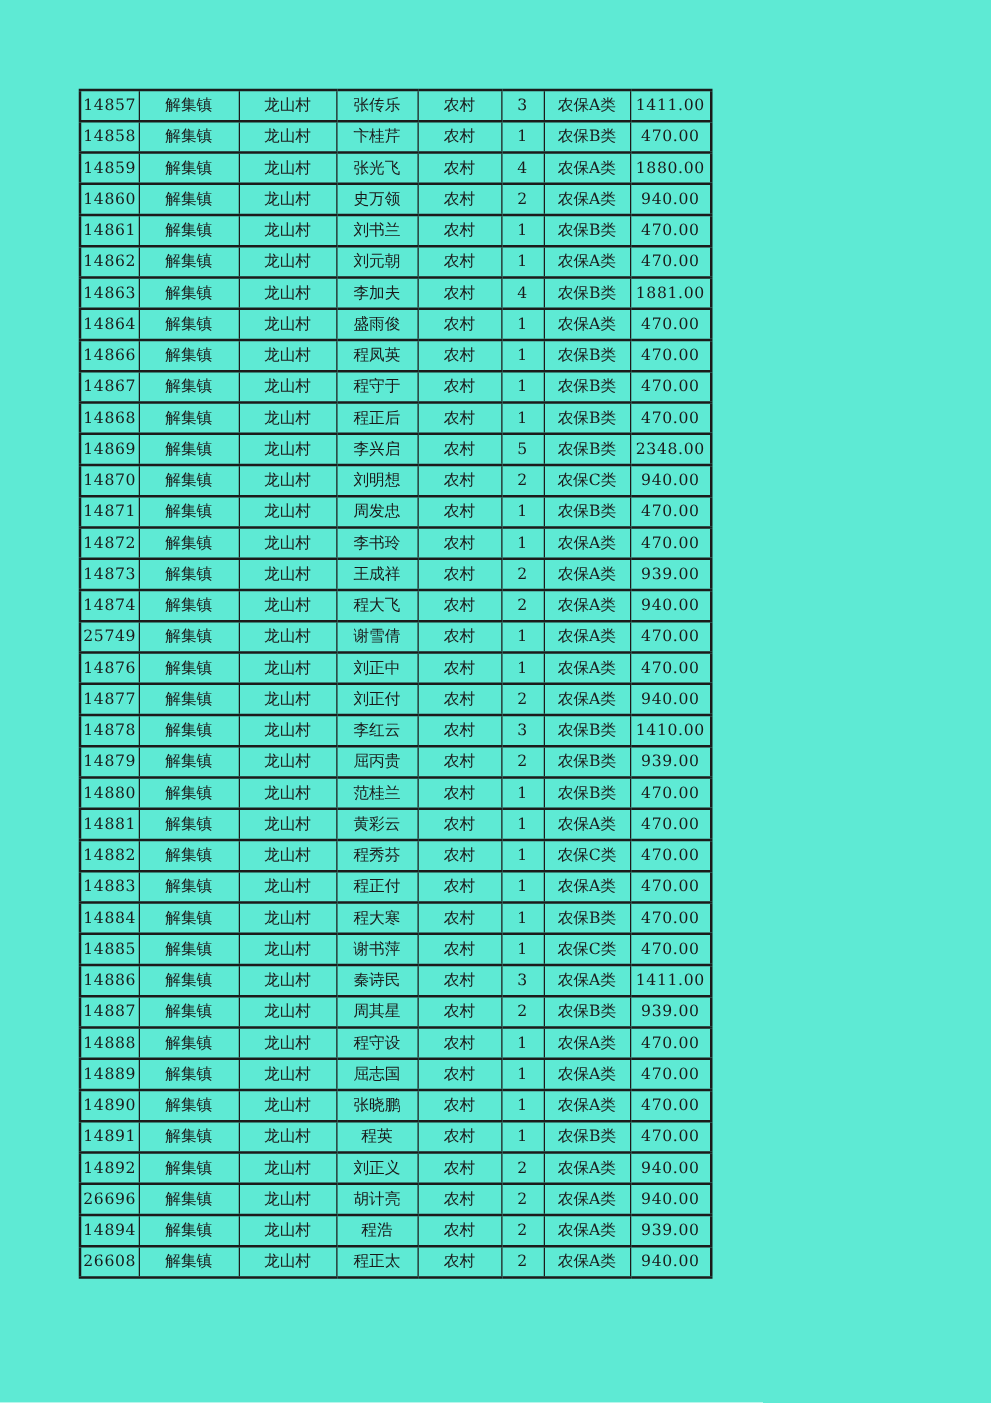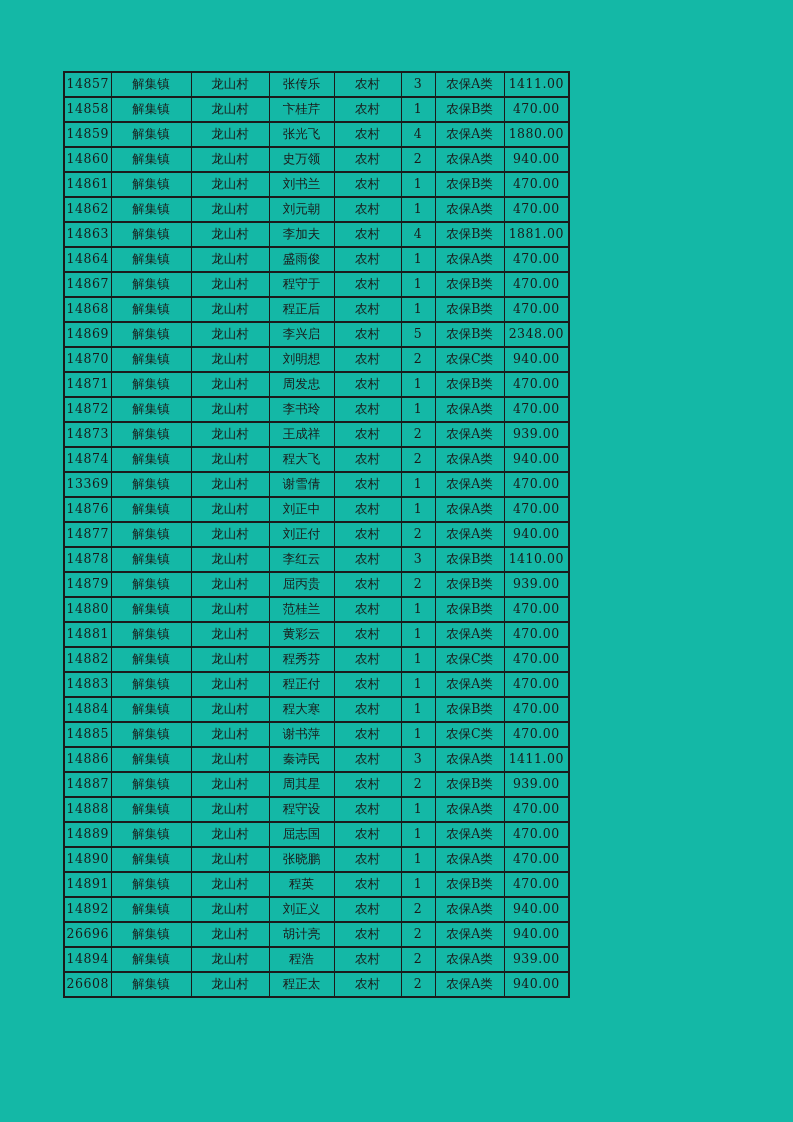--- a/index.html
+++ b/index.html
@@ -7,21 +7,21 @@
     width: 793px;
     height: 1122px;
     background: #ffffff;
     font-family: "DejaVu Serif", "Liberation Serif", serif;
     color: #1a1a1a;
   }
   .page {
     position: relative;
     width: 793px;
     height: 1122px;
-    background: #14b8a6;
+    background: #5eead4;
     overflow: hidden;
   }
   table.records {
     position: absolute;
     left: 63px;
     top: 71px;
     width: 505px;
     border-collapse: collapse;
     table-layout: fixed;
     border: 2px solid #1b1b1b;
@@ -140,20 +140,30 @@
           <td class="num">14864</td>
           <td>解集镇</td>
           <td>龙山村</td>
           <td>盛雨俊</td>
           <td>农村</td>
           <td class="num">1</td>
           <td>农保A类</td>
           <td class="num">470.00</td>
         </tr>
         <tr>
+          <td class="num">14866</td>
+          <td>解集镇</td>
+          <td>龙山村</td>
+          <td>程凤英</td>
+          <td>农村</td>
+          <td class="num">1</td>
+          <td>农保B类</td>
+          <td class="num">470.00</td>
+        </tr>
+        <tr>
           <td class="num">14867</td>
           <td>解集镇</td>
           <td>龙山村</td>
           <td>程守于</td>
           <td>农村</td>
           <td class="num">1</td>
           <td>农保B类</td>
           <td class="num">470.00</td>
         </tr>
         <tr>
@@ -220,21 +230,21 @@
           <td class="num">14874</td>
           <td>解集镇</td>
           <td>龙山村</td>
           <td>程大飞</td>
           <td>农村</td>
           <td class="num">2</td>
           <td>农保A类</td>
           <td class="num">940.00</td>
         </tr>
         <tr>
-          <td class="num">13369</td>
+          <td class="num">25749</td>
           <td>解集镇</td>
           <td>龙山村</td>
           <td>谢雪倩</td>
           <td>农村</td>
           <td class="num">1</td>
           <td>农保A类</td>
           <td class="num">470.00</td>
         </tr>
         <tr>
           <td class="num">14876</td>

